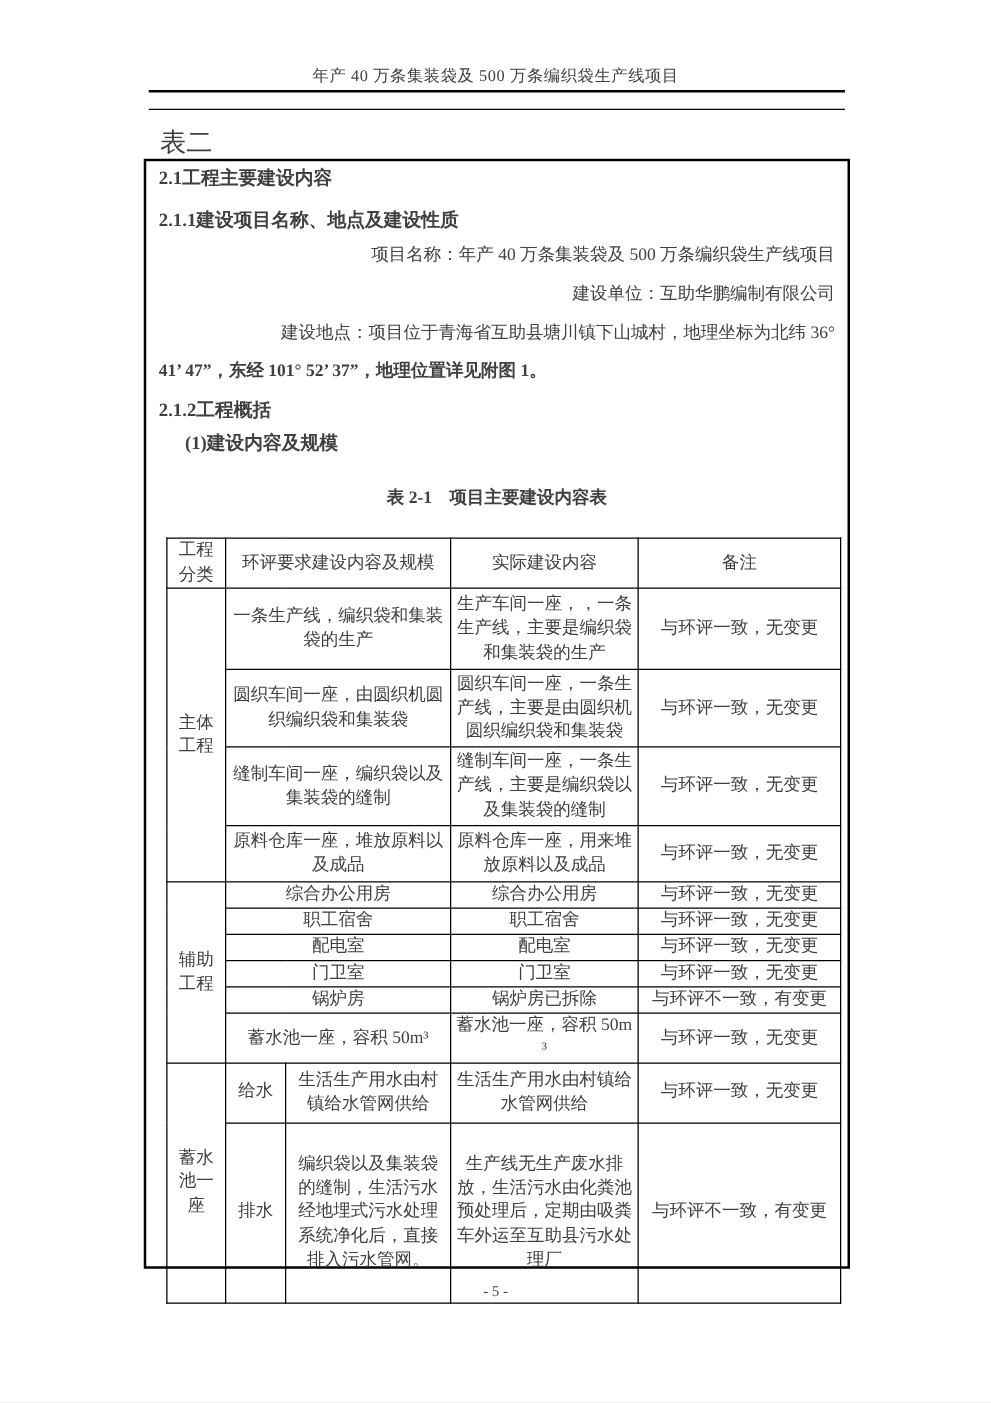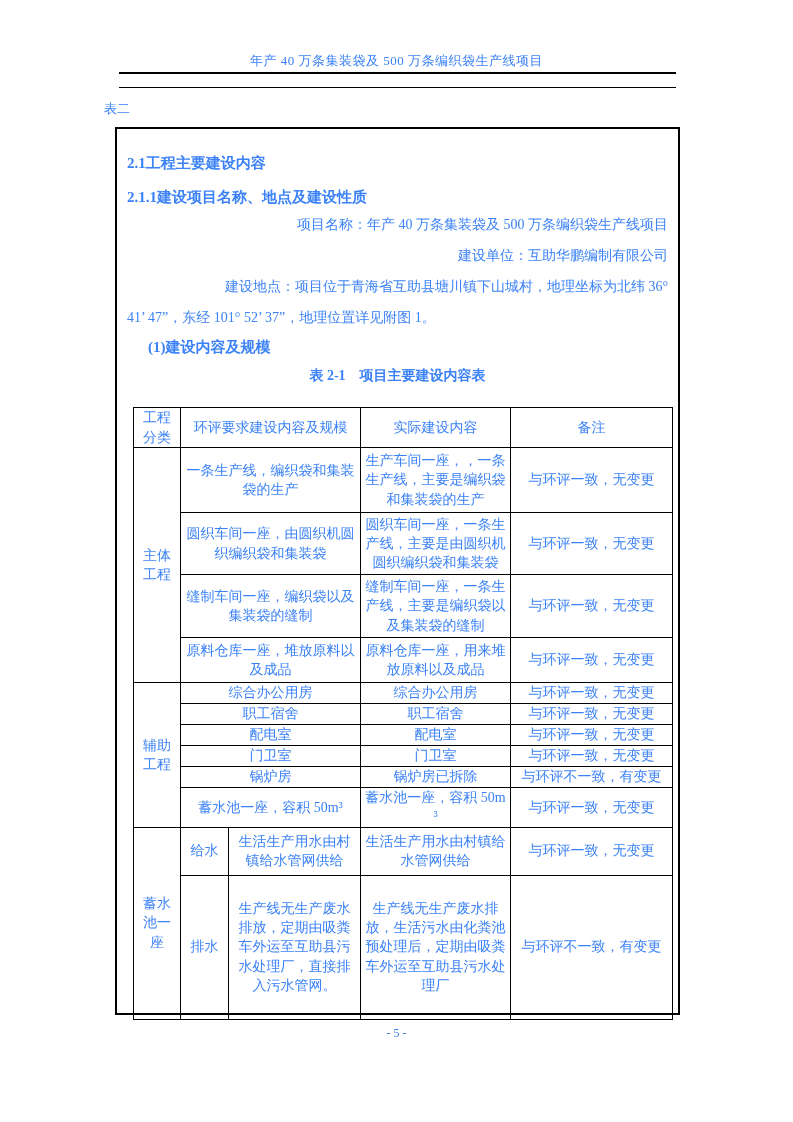--- a/index.html
+++ b/index.html
@@ -1,59 +1,59 @@
 <!DOCTYPE html>
 <html><head>
 <meta charset="utf-8">
 <style>
   * { margin:0; padding:0; box-sizing:border-box; }
   html,body { background:#e8e8e8; }
   .page {
     position:relative;
     width:793px; height:1122px;
     background:#ffffff;
-    color:#3b82f6;
+    color:#404040;
     font-family:"Liberation Serif","DejaVu Serif",serif;
     margin:0 auto;
     overflow:hidden;
   }
   .header-title {
     position:absolute; top:52px; left:0; width:100%;
     text-align:center; font-size:13px; letter-spacing:0.5px;
   }
   .header-rule-top {
     position:absolute; top:72px; left:119px; width:557px;
     border-top:2px solid #000;
   }
   .header-rule-bottom {
     position:absolute; top:87px; left:119px; width:557px;
     border-top:1px solid #000;
   }
   .table-label {
-    position:absolute; top:100px; left:104px;
-    font-size:13px;
+    position:absolute; top:100px; left:128px;
+    font-size:21px;
     font-family:Liberation Serif, serif;
   }
   .main-box {
     position:absolute; top:127px; left:115px;
     width:565px; height:888px;
     border:2px solid #000;
-    padding:20px 10px 0 10px;
+    padding:0 10px 0 10px;
     font-size:14px;
   }
   .h-bold { font-weight:bold; font-size:15px; line-height:24px; }
   .h21   { margin-top:2px; }
   .h211  { margin-top:10px; }
   .h212  { margin-top:4px; }
   .para  { font-size:14px; line-height:31px; text-indent:21px;text-align:right; }
-  .para-cont { font-size:14px; line-height:31px; }
+  .para-cont { font-size:14px; line-height:31px;font-weight:bold; }
   .sub-h { font-weight:bold; font-size:15px; line-height:29px; text-indent:21px; }
   .tbl-caption {
     font-weight:bold; font-size:14px; line-height:21px;
-    text-align:center; margin-top:3px;
+    text-align:center; margin-top:18px;
   }
   table.ctable {
     border-collapse:collapse; table-layout:fixed;
     width:539px; margin-left:6px; margin-top:21px;
     font-size:14px;
   }
   table.ctable td {
     border:1px solid #000;
     text-align:center; vertical-align:middle;
     padding:0 3px;
@@ -79,20 +79,21 @@
 
   <div class="table-label">表二</div>
 
   <div class="main-box">
     <div class="h-bold h21">2.1工程主要建设内容</div>
     <div class="h-bold h211">2.1.1建设项目名称、地点及建设性质</div>
     <div class="para">项目名称：年产 40 万条集装袋及 500 万条编织袋生产线项目</div>
     <div class="para">建设单位：互助华鹏编制有限公司</div>
     <div class="para">建设地点：项目位于青海省互助县塘川镇下山城村，地理坐标为北纬 36°</div>
     <div class="para-cont">41’ 47”，东经 101° 52’ 37”，地理位置详见附图 1。</div>
+    <div class="h-bold h212">2.1.2工程概括</div>
     <div class="sub-h">(1)建设内容及规模</div>
     <div class="tbl-caption">表 2-1　项目主要建设内容表</div>
 
     <table class="ctable">
       <colgroup>
         <col style="width:47px">
           <col style="width:48px">
           <col style="width:132px">
           <col style="width:150px">
           <col style="width:162px">
@@ -161,21 +162,21 @@
 
         <tr class="rh48">
           <td rowspan="2">蓄水池一座</td>
           <td>给水</td>
           <td>生活生产用水由村镇给水管网供给</td>
           <td>生活生产用水由村镇给水管网供给</td>
           <td>与环评一致，无变更</td>
         </tr>
         <tr class="rh144">
           <td>排水</td>
-          <td>生产线无生产废水排放，定期由吸粪车外运至互助县污水处理厂，直接排入污水管网。</td>
+          <td>编织袋以及集装袋的缝制，生活污水经地埋式污水处理系统净化后，直接排入污水管网。</td>
           <td>生产线无生产废水排放，生活污水由化粪池预处理后，定期由吸粪车外运至互助县污水处理厂</td>
           <td>与环评不一致，有变更</td>
         </tr>
       </tbody>
     </table>
   </div>
 
   <div class="footer-page">- 5 -</div>
 
 </div>

